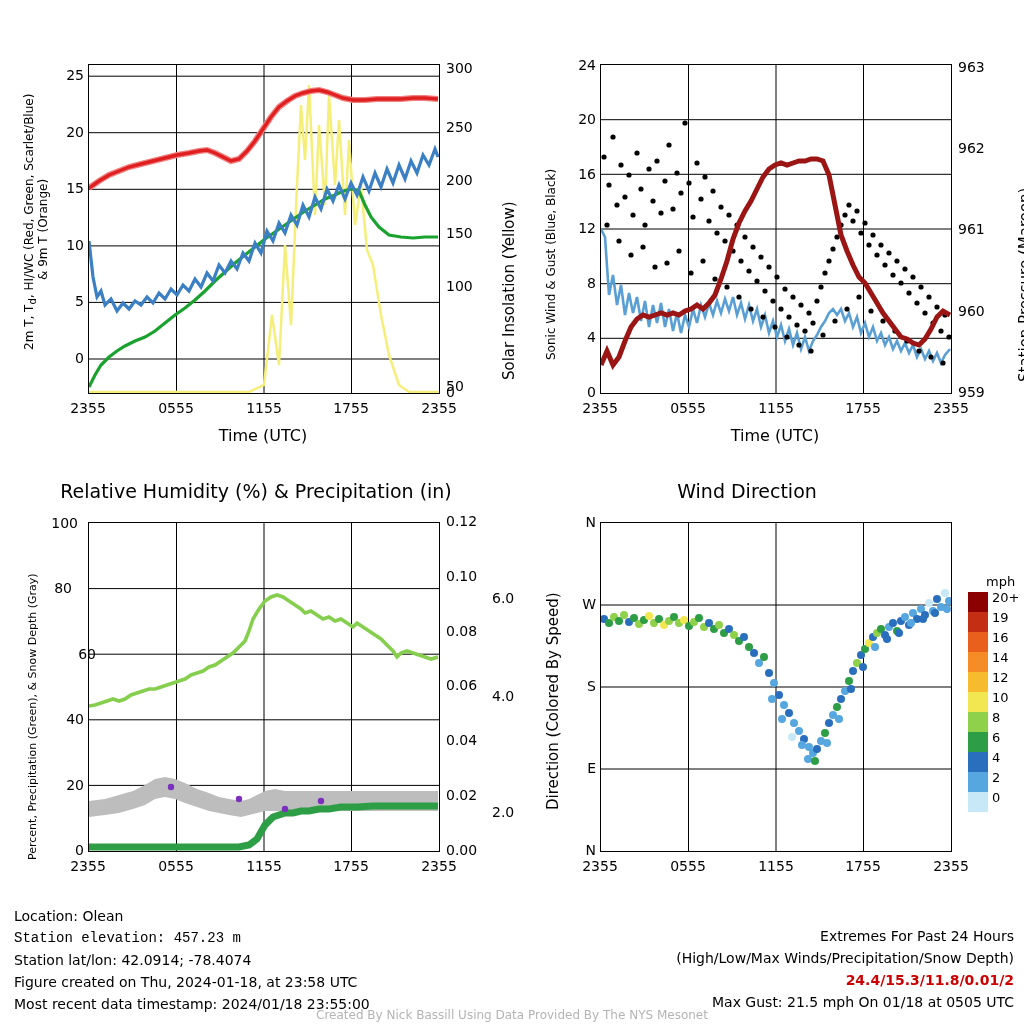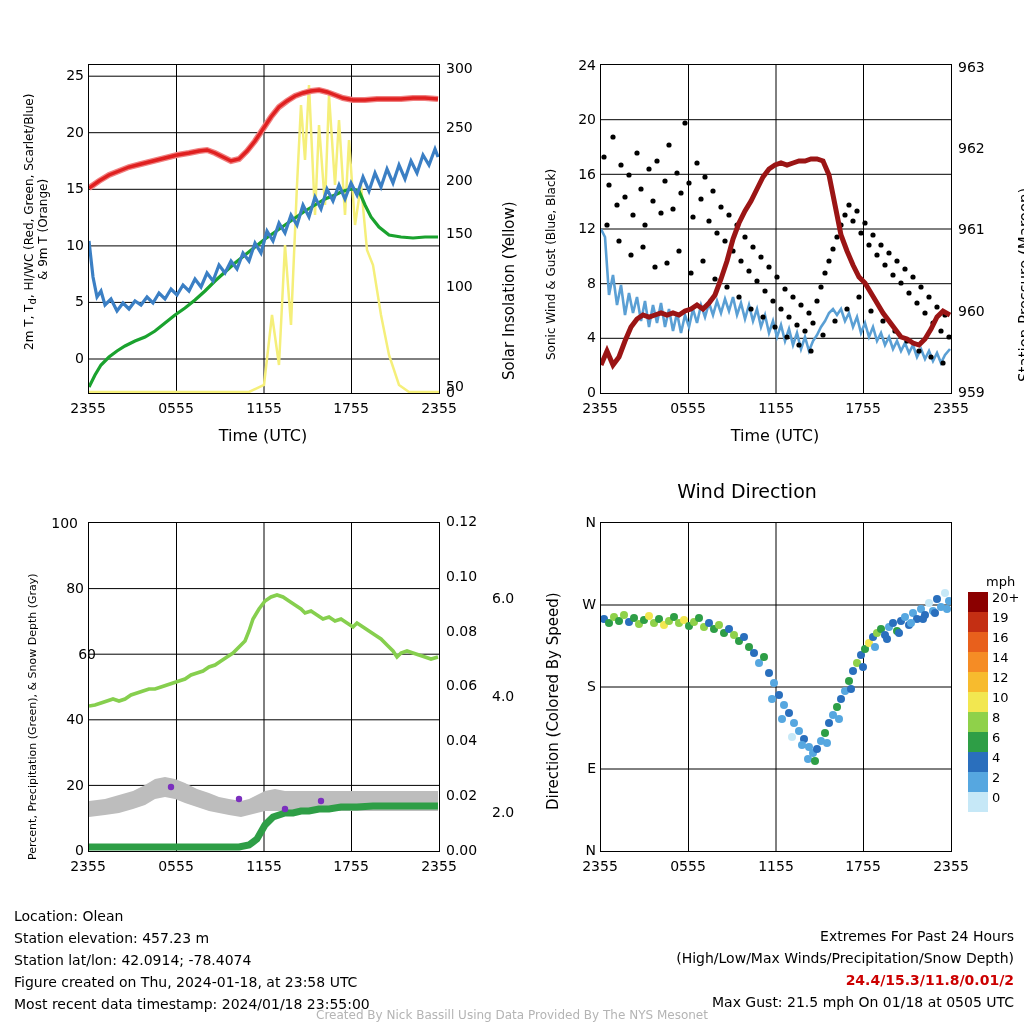--- a/index.html
+++ b/index.html
@@ -279,20 +279,21 @@
   <div class="xlab" style="left:58px;top:400px;">2355</div>
   <div class="xlab" style="left:146px;top:400px;">0555</div>
   <div class="xlab" style="left:234px;top:400px;">1155</div>
   <div class="xlab" style="left:321px;top:400px;">1755</div>
   <div class="xlab" style="left:409px;top:400px;">2355</div>
 
   <div class="axtitle" style="left:148px;top:426px;width:230px;">Time (UTC)</div>
 </div>
 
 <div class="panel" style="left:0;top:460px;width:512px;height:460px;">
+  <div class="ptitle" style="position:absolute;left:6px;top:20px;width:500px;">Relative Humidity (%) &amp; Precipitation (in)</div>
 
   <div class="vtextL" style="left:26px;top:400px;font-size:11px;">Percent, Precipitation (Green), &amp; Snow Depth (Gray)</div>
 
   <div class="plotbox" style="left:88px;top:62px;width:352px;height:330px;">
     <svg width="350" height="328" viewBox="0 0 350 328">
       <g stroke="#000" stroke-width="1">
         <line x1="87.5" y1="0" x2="87.5" y2="328"></line>
         <line x1="175" y1="0" x2="175" y2="328"></line>
         <line x1="262.5" y1="0" x2="262.5" y2="328"></line>
         <line x1="0" y1="262.4" x2="350" y2="262.4"></line>
@@ -313,21 +314,21 @@
         <circle cx="196" cy="286" r="3.2"></circle>
         <circle cx="232" cy="278" r="3.2"></circle>
       </g>
     </svg>
   </div>
 
   <div class="ylabL" style="left:38px;top:382px;">0</div>
   <div class="ylabL" style="left:38px;top:317px;">20</div>
   <div class="ylabL" style="left:38px;top:251px;">40</div>
   <div class="ylabL" style="left:50px;top:186px;">60</div>
-  <div class="ylabL" style="left:38px;top:120px;">80</div>
+  <div class="ylabL" style="left:26px;top:120px;">80</div>
   <div class="ylabL" style="left:32px;top:55px;">100</div>
 
   <div class="ylabR" style="left:446px;top:382px;">0.00</div>
   <div class="ylabR" style="left:446px;top:327px;">0.02</div>
   <div class="ylabR" style="left:446px;top:272px;">0.04</div>
   <div class="ylabR" style="left:446px;top:217px;">0.06</div>
   <div class="ylabR" style="left:446px;top:163px;">0.08</div>
   <div class="ylabR" style="left:446px;top:108px;">0.10</div>
   <div class="ylabR" style="left:446px;top:53px;">0.12</div>
 
@@ -500,21 +501,21 @@
 
     <div class="legsw" style="top:180px;height:20px;background:#56a7e0;"></div>
     <div class="leglab" style="top:178px;">2</div>
 
     <div class="legsw" style="top:200px;height:20px;background:#c6e8f7;"></div>
     <div class="leglab" style="top:198px;">0</div>
   </div>
 </div>
 
 <div class="footL" style="top:908px;">Location: Olean</div>
-<div class="footL" style="top:930px;">Station elevation: 457.23 m</div>
+<div class="footL" style="top:930px;font-family:Liberation Mono, monospace;">Station elevation: 457.23 m</div>
 <div class="footL" style="top:952px;">Station lat/lon: 42.0914; -78.4074</div>
 <div class="footL" style="top:974px;">Figure created on Thu, 2024-01-18, at 23:58 UTC</div>
 <div class="footL" style="top:996px;">Most recent data timestamp: 2024/01/18 23:55:00</div>
 
 <div class="footR" style="top: 928px;">Extremes For Past 24 Hours</div>
 <div class="footR" style="top: 950px;">(High/Low/Max Winds/Precipitation/Snow Depth)</div>
 <div class="footR red" style="top: 972px;">24.4/15.3/11.8/0.01/2</div>
 <div class="footR" style="top: 994px;">Max Gust: 21.5 mph On 01/18 at 0505 UTC</div>
 
 <div class="credit" style="top:1008px;">Created By Nick Bassill Using Data Provided By The NYS Mesonet</div>

